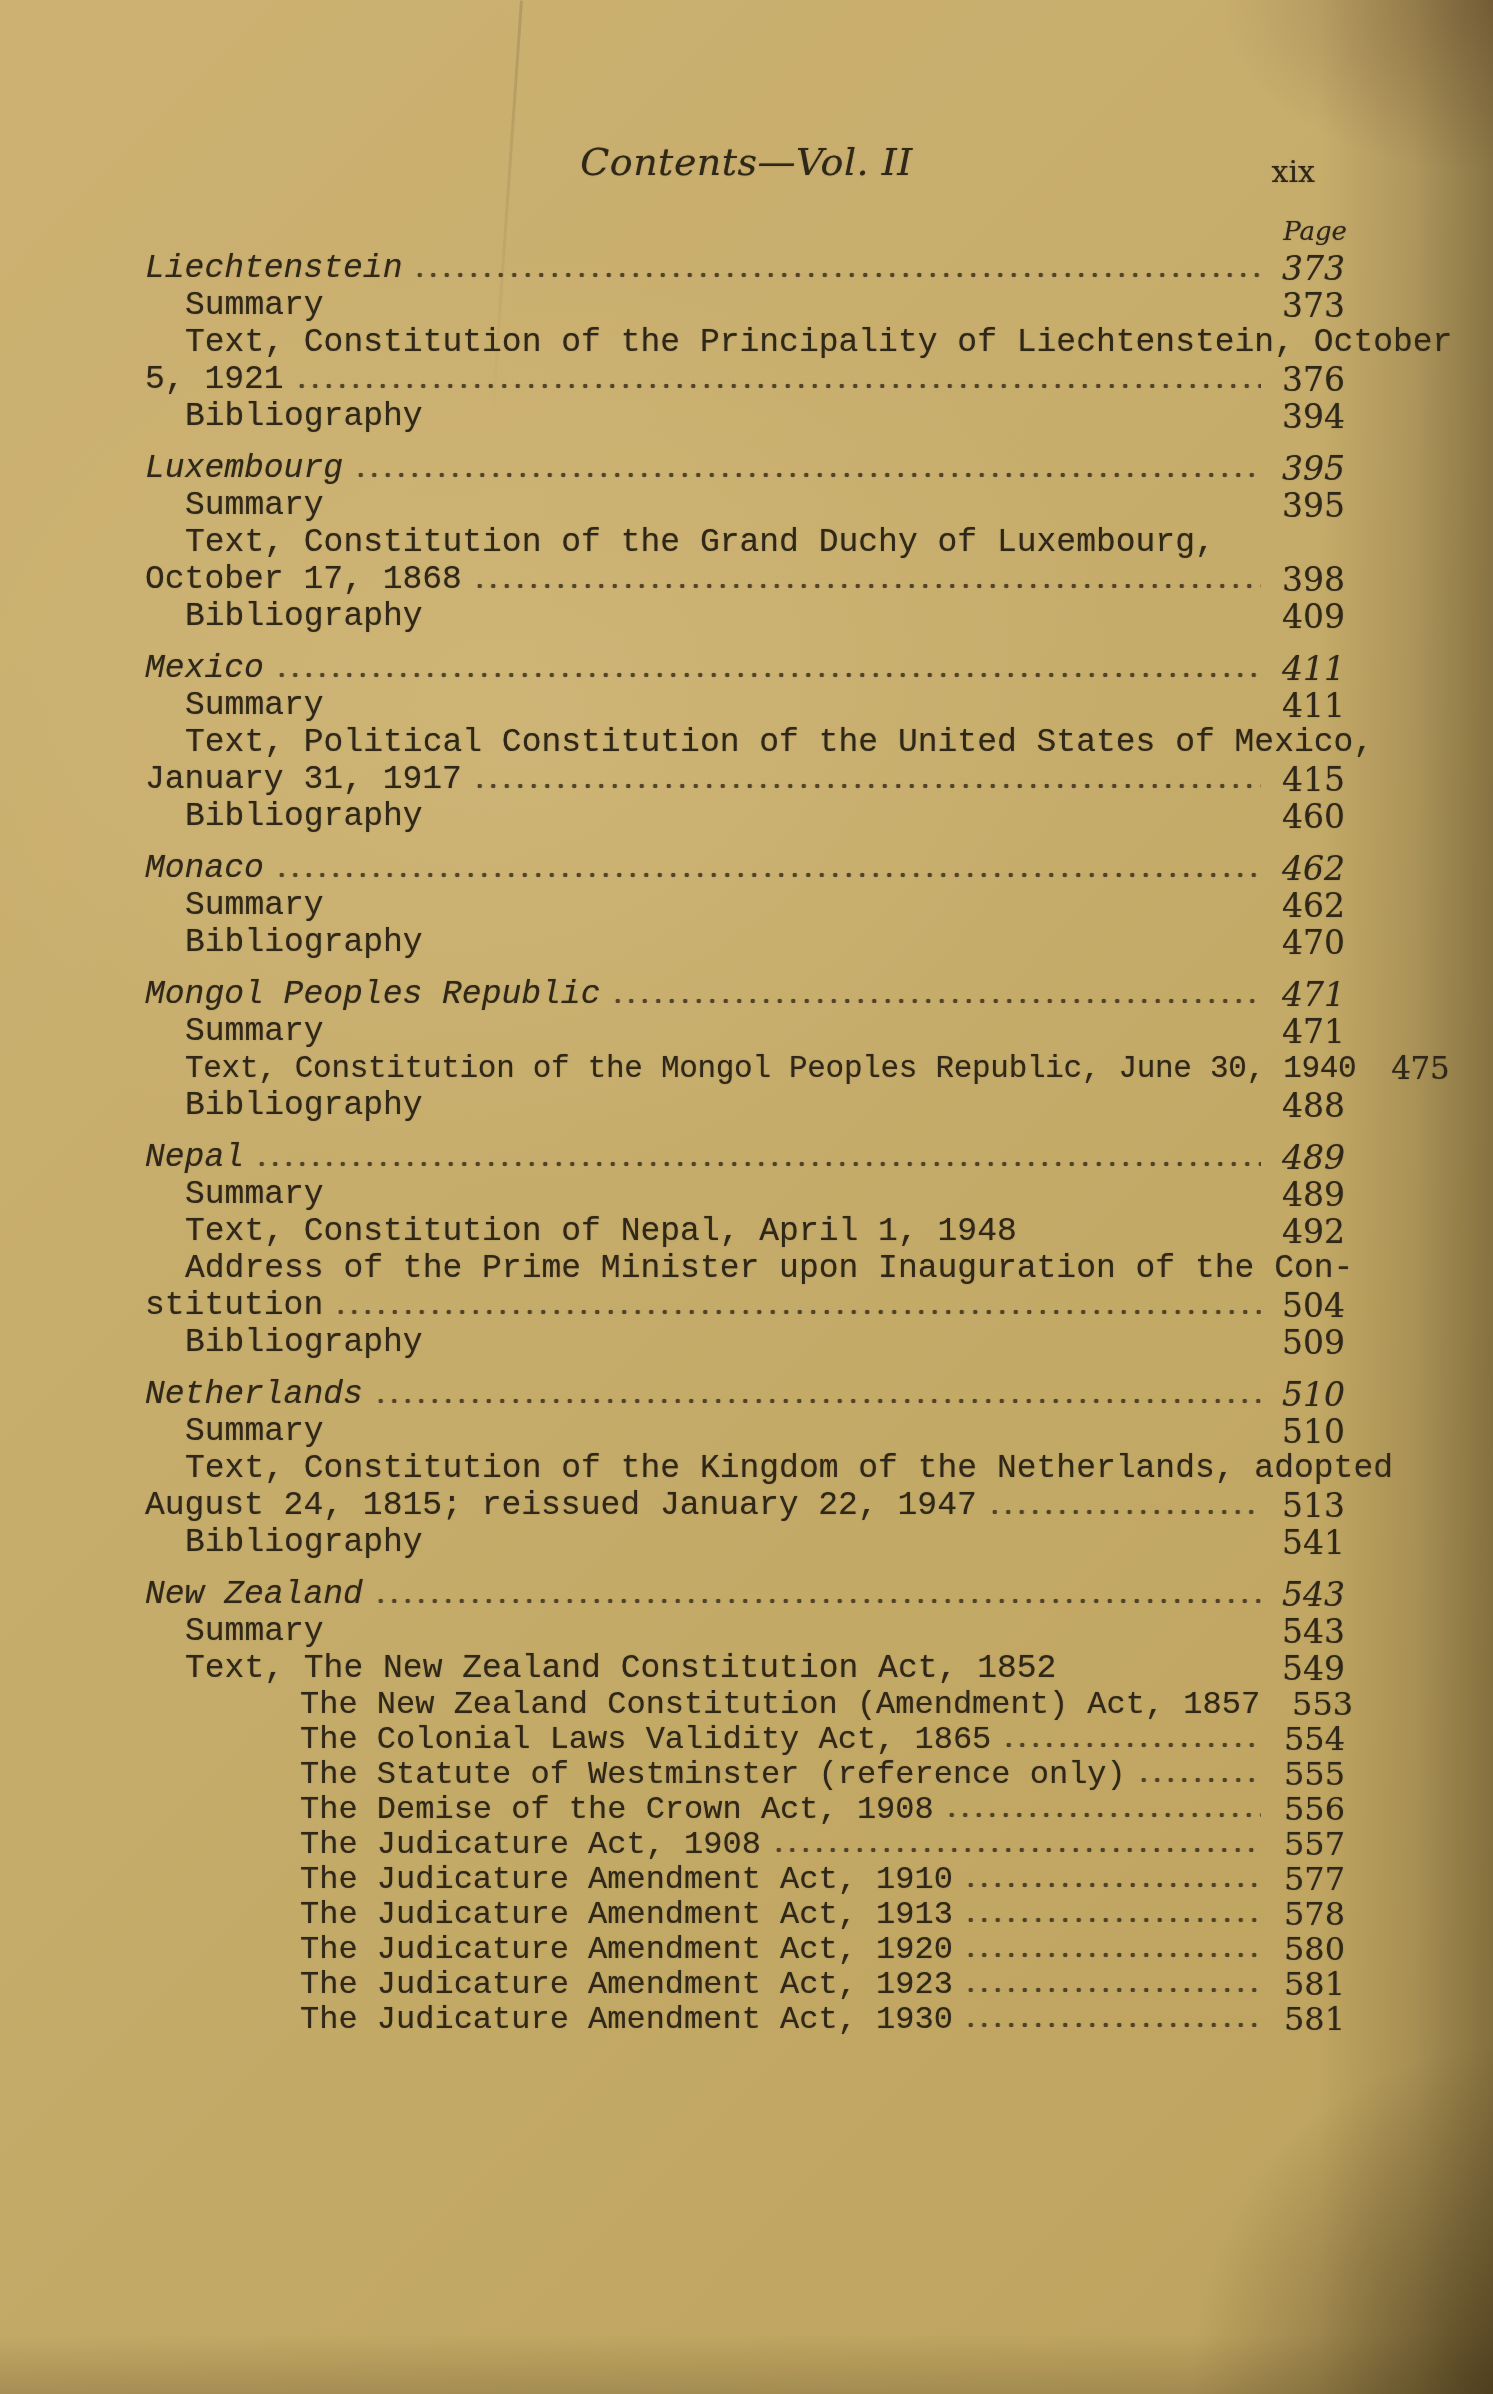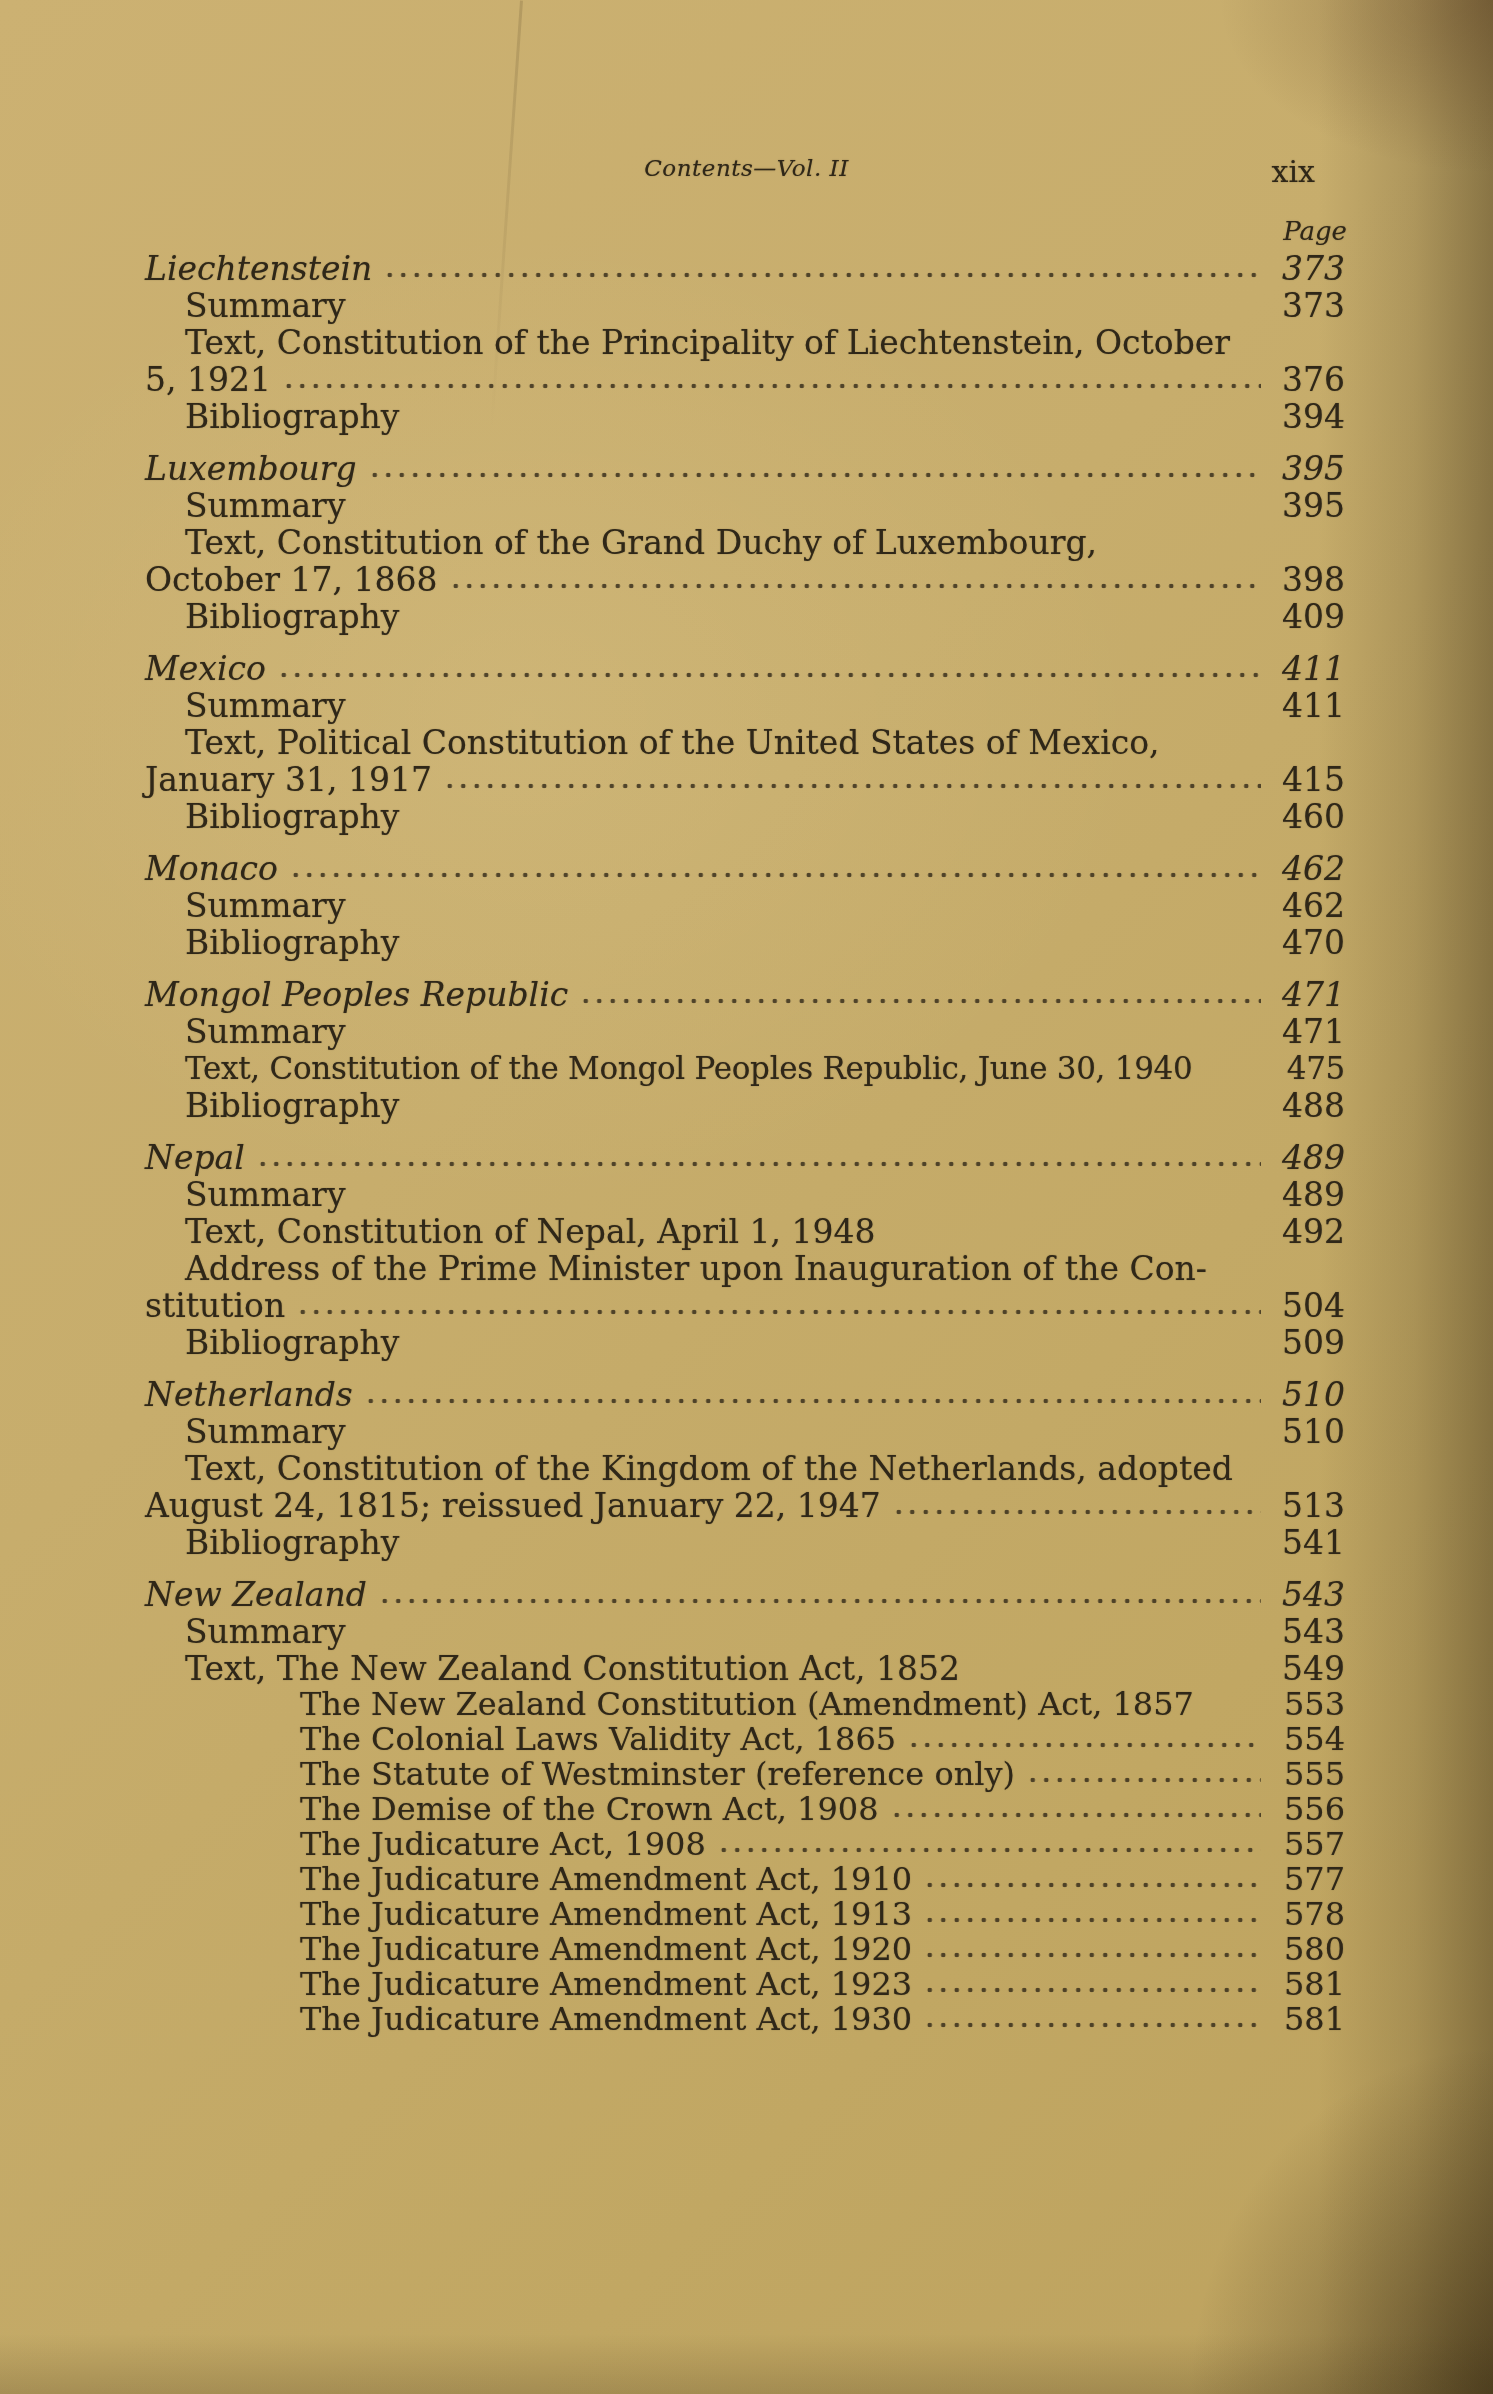--- a/index.html
+++ b/index.html
@@ -18,22 +18,22 @@
   .shade-corner-br{right:0;bottom:0;width:520px;height:620px;
     background:radial-gradient(420px 480px at 100% 100%, rgba(43,31,11,0.55), rgba(43,31,11,0) 72%);}
   .shade-corner-tr{right:0;top:0;width:460px;height:300px;
     background:radial-gradient(380px 240px at 100% 0%, rgba(80,52,28,0.38), rgba(80,52,28,0) 72%);}
   .shade-bottom{left:0;right:0;bottom:0;height:60px;
     background:linear-gradient(to bottom, rgba(60,47,20,0), rgba(60,47,20,0.22));}
   .crease{position:absolute;left:505px;top:0;width:3px;height:430px;
     background:linear-gradient(to bottom, rgba(125,104,62,0.30), rgba(125,104,62,0));transform:rotate(4deg);}
 
   .header-title{
-    position:absolute;top:155px;left:0;width:100%;text-align:center;
-    font-style:italic;font-size:23px;letter-spacing:0.5px;
+    position:absolute;top:140px;left:0;width:100%;text-align:center;
+    font-style:italic;font-size:38px;letter-spacing:0.5px;
     text-shadow:0 0 1.2px rgba(47,39,24,0.5);
   }
   .folio{
     position:absolute;top:154px;right:178px;font-size:30px;
     text-shadow:0 0 1.2px rgba(47,39,24,0.5);
   }
   .page-col-label{
     position:absolute;top:216px;right:146px;font-style:italic;font-size:26px;
     text-shadow:0 0 1.2px rgba(47,39,24,0.5);
   }
@@ -45,21 +45,21 @@
   }
   .section{margin-bottom:15px;}
   .row{display:flex;height:37px;line-height:37px;white-space:nowrap;}
   .section.compact .row.ind3{height:35px;line-height:35px;}
   .row.ind0{margin-left:0;}
   .row.ind1{margin-left:40px;align-items:center;}
   .row.ind2{}
   .row.ind3{margin-left:155px;font-size:32px;}
   .sec-title{font-style:italic;}
   .tight{font-size:31px;letter-spacing:-0.3px;}
-  .txt{flex:0 0 auto;}
+  .txt{flex:0 0 auto;font-family:Liberation Mono, monospace;}
   .leader{
     flex:1 1 auto;margin:0 10px 0 9px;min-width:0;
     background-image:radial-gradient(circle, rgba(49,40,24,0.8) 2px, rgba(49,40,24,0) 2.6px);
     background-size:13.5px 10px;background-repeat:repeat-x;
     background-position:left 2px bottom 7px;
   }
   .leader.noleader{background:none;}
   .pagenum{flex:0 0 auto;min-width:74px;text-align:right;}
 </style>
 </head>

